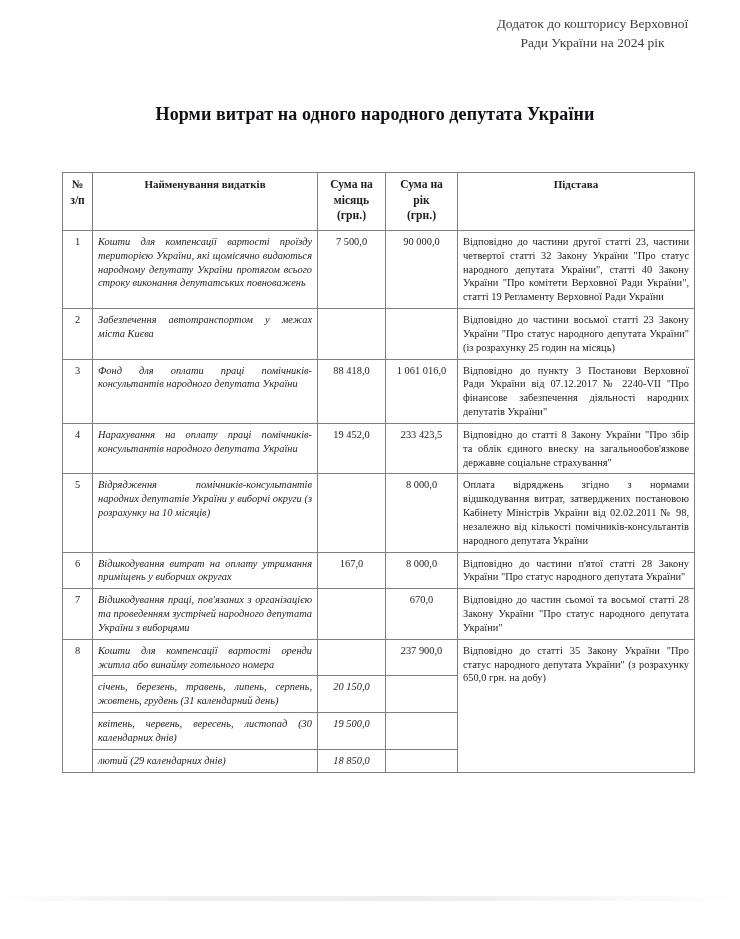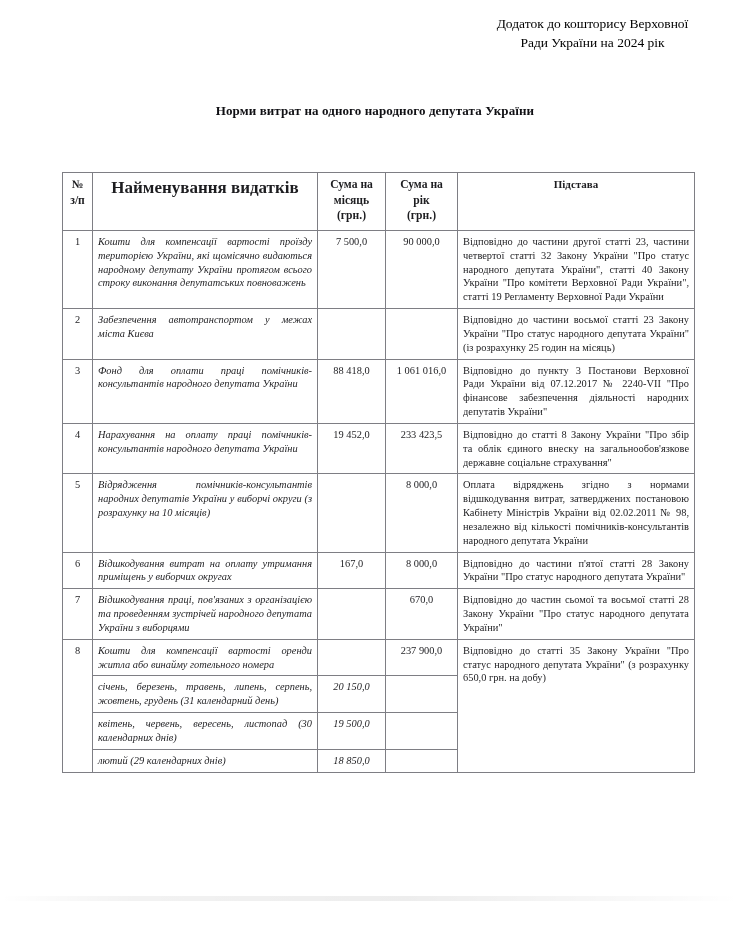--- a/index.html
+++ b/index.html
@@ -26,32 +26,32 @@
 
   
   .doc-header {
     position: absolute;
     left: 455px;
     top: 14px;
     width: 275px;
     text-align: center;
     font-size: 13.5px;
     line-height: 1.42;
-    color: #000000;
+    color: #404040;
   }
 
   
   .doc-title {
     position: absolute;
     left: 60px;
     top: 100px;
     width: 630px;
     text-align: center;
     font-weight: bold;
-    font-size: 13px;
+    font-size: 18px;
     line-height: 1.62;
     color: #101014;
     letter-spacing: 0.1px;
   }
   .doc-title .line2 {
     display: block;
   }
 
   
   .table-wrap {
@@ -88,21 +88,21 @@
   thead th {
     font-weight: bold;
     font-size: 11.6px;
     text-align: center;
     vertical-align: top;
     padding-top: 6px;
     line-height: 1.34;
     height: 58px;
   }
   thead th.h-num  { letter-spacing: 0; }
-  thead th.h-name { font-size: 17px; }
+  thead th.h-name { font-size: 11px; }
   thead th.h-basis{ font-size: 11px; }
 
   
   td.num {
     text-align: center;
     padding-top: 5px;
     font-size: 10.4px;
   }
   td.name {
     text-align: justify;

